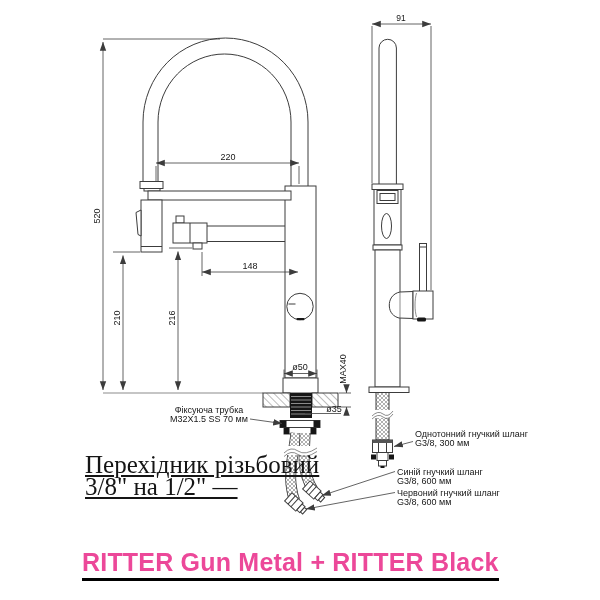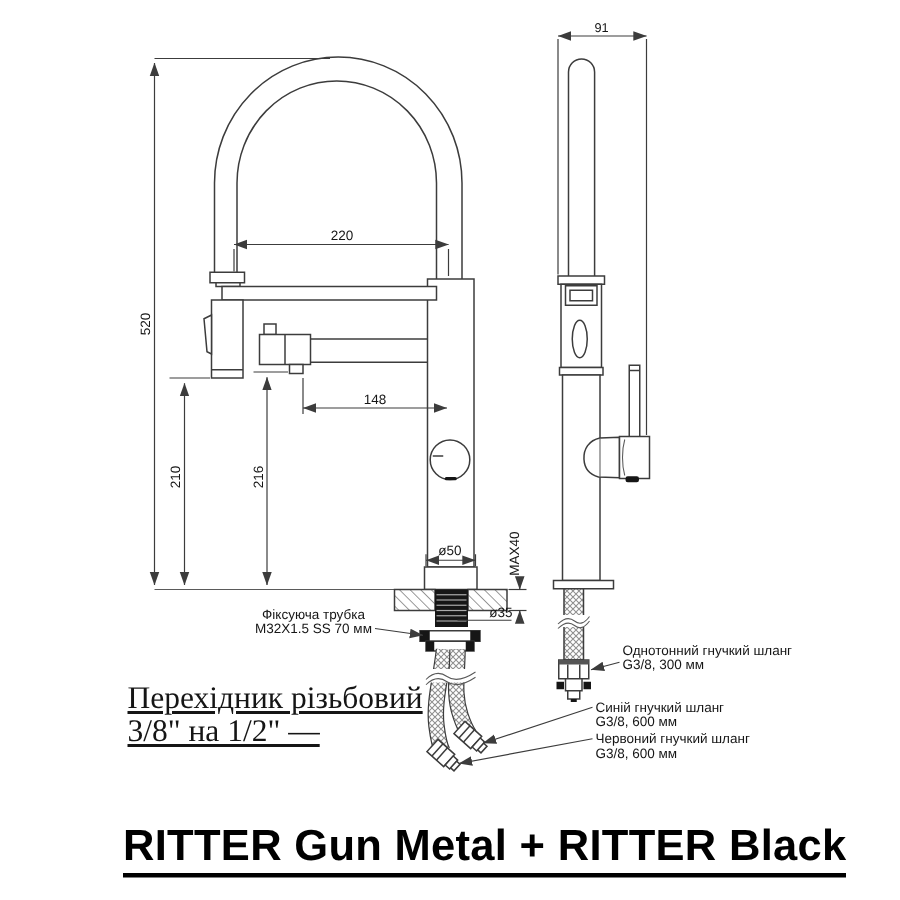--- a/index.html
+++ b/index.html
@@ -8,23 +8,23 @@
   .canvas > svg{position:absolute;left:0;top:0}
   .ln{stroke:#3c3c3c;stroke-width:1;fill:none}
   .fw{stroke:#3c3c3c;stroke-width:1;fill:#ffffff}
   .fb{stroke:none;fill:#161616}
   .dim{stroke:#3c3c3c;stroke-width:0.8;fill:none}
   .thin{stroke:#5a5a5a;stroke-width:0.7;fill:none}
   .dt{font-family:"Liberation Sans",sans-serif;font-size:9px;fill:#161616}
   .dts{font-size:8.5px}
   .mid{text-anchor:middle}
   .note{position:absolute;left:85px;top:454px;font-family:"Liberation Serif",serif;
-        font-size:21px;line-height:22px;color:#151515}
+        font-size:25px;line-height:22px;color:#151515}
   .note div{text-decoration:underline;text-underline-offset:2px}
-  .title{position:absolute;left:82px;top:548px;font-size:29px;font-weight:bold;color:#000000;
+  .title{position:absolute;left:82px;top:548px;font-size:25px;font-weight:bold;color:#ec4899;
          border-bottom:3px solid #000;padding-bottom:1px;letter-spacing:0.2px;white-space:nowrap}
 </style>
 </head>
 <body>
 
 <div class="canvas">
 
 <svg width="600" height="600" viewBox="0 0 600 600">
   <defs>
     <marker id="arr" markerUnits="userSpaceOnUse" markerWidth="9" markerHeight="8" refX="8.8" refY="4" orient="auto-start-reverse">

